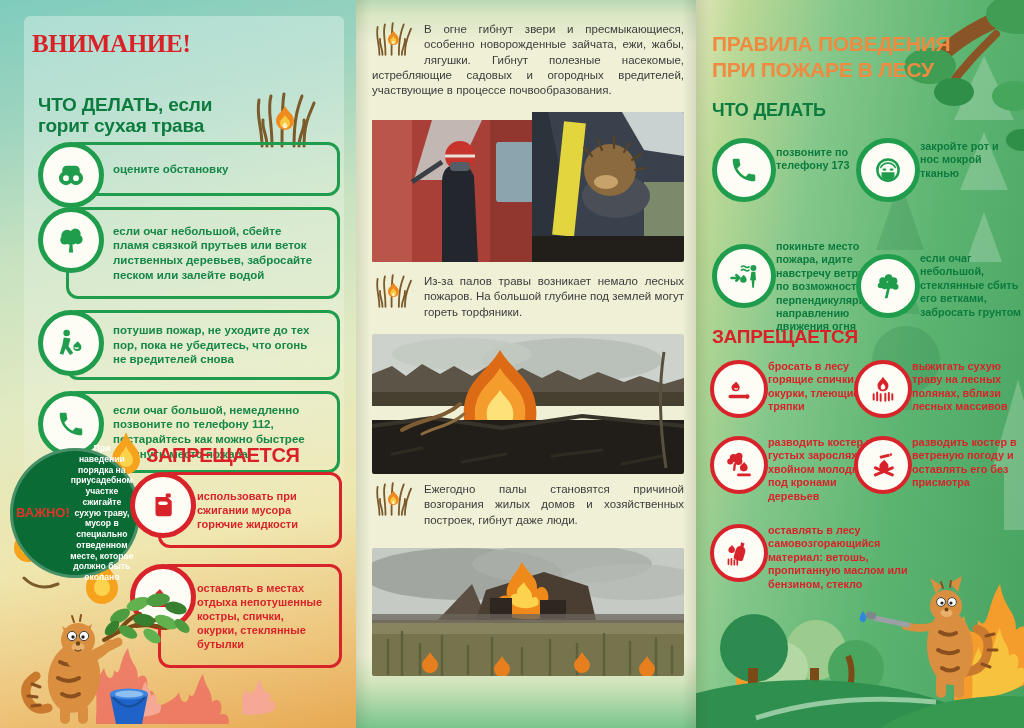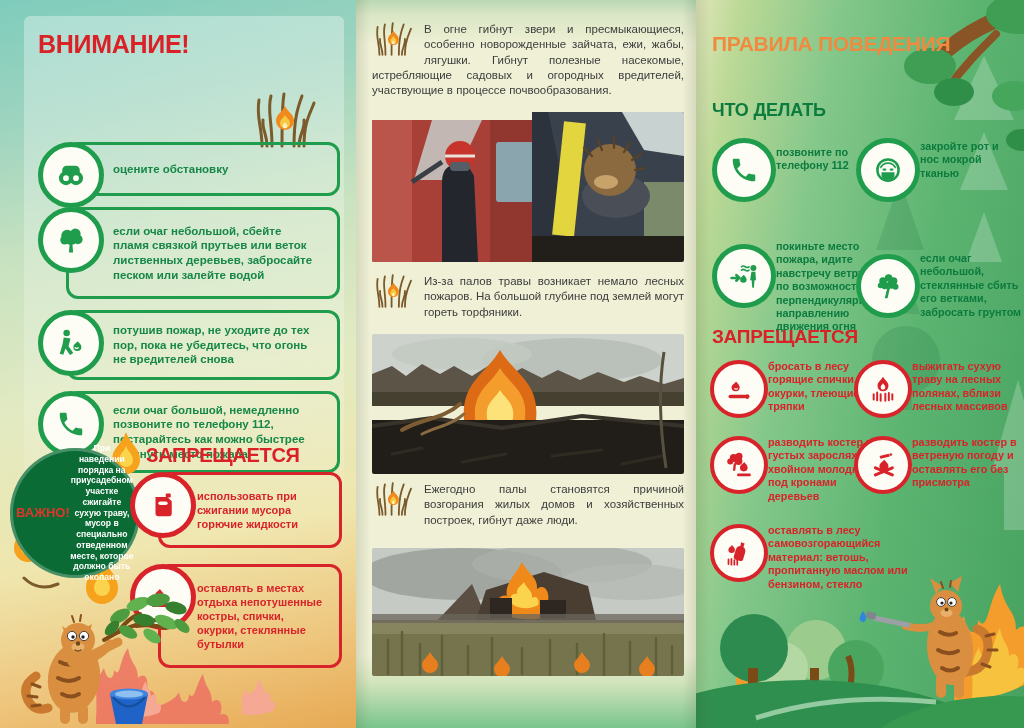--- a/index.html
+++ b/index.html
@@ -177,21 +177,22 @@
       <path fill="#fdf0c0" d="M31 30c.9 1.8 2.4 2.3 2.4 4.1a2.4 2.4 0 0 1-4.8 0c0-1.8 1.5-2.3 2.4-4.1Z"></path>
     </symbol>
   </defs>
 </svg>
 
 <div class="sheet">
 
   <div class="abs panel-left">
     <div class="abs left-inner"></div>
 
-    <div class="abs t-red h-main" style="left:38px;top:30px;">ВНИМАНИЕ!</div>
+    <div class="abs t-red h-main" style="left:32px;top:30px;font-family:Liberation Serif, serif;">ВНИМАНИЕ!</div>
+    <div class="abs t-green h-sub" style="left:38px;top:94px;width:225px;">ЧТО ДЕЛАТЬ, если горит сухая трава</div>
 
     <svg class="abs" style="left:240px;top:92px;" width="92" height="56" viewBox="0 0 64 56">
         <use href="#sym-grassflame-deco"></use>
       </svg>
 
     <div class="abs" style="left:38px;top:142px;width:302px;">
       <div class="gitem">
         <div class="circ circ-g">
             <svg class="glyph">
               <use href="#sym-binoculars"></use>
@@ -458,28 +459,29 @@
         <circle cx="36.5" cy="33.5" r="2" fill="#6b4616"></circle>
         <path d="M33 12l-2-6M40 11l1-6" stroke="#8a4f1e" stroke-width="2" stroke-linecap="round"></path>
         <path d="M24 50q-14 4-28 0" stroke="#d98f3f" stroke-width="8" fill="none" stroke-linecap="round"></path>
         <path d="M-2 49-36 42" stroke="#9aa0a6" stroke-width="5" stroke-linecap="round"></path>
         <rect x="-44" y="36" width="10" height="7" rx="2" fill="#7f868c" transform="rotate(12 -39 39)"></rect>
         <path d="M-50 44c2 3 5 3 6-1 1-3-2-6-3-8-1 2-4 5-3 9Z" fill="#2e86de"></path>
       </g>
     </svg>
 
     <div class="abs t-orange h-right" style="left:16px;top:32px;">ПРАВИЛА ПОВЕДЕНИЯ</div>
+    <div class="abs t-orange h-right" style="left:16px;top:58px;">ПРИ ПОЖАРЕ В ЛЕСУ</div>
     <div class="abs t-green" style="left:16px;top:100px;font-size:18px;">ЧТО ДЕЛАТЬ</div>
 
     <div class="rp circ circ-g circ-sm" style="left:16px;top:138px;">
         <svg class="glyph">
           <use href="#sym-phone"></use>
         </svg>
       </div>
-    <div class="rp rtx-g" style="left:80px;top:146px;width:92px;">позвоните по телефону 112</div>
+    <div class="rp rtx-g" style="left:80px;top:146px;width:92px;">позвоните по телефону 173</div>
 
     <div class="rp circ circ-g circ-sm" style="left:160px;top:138px;">
         <svg class="glyph">
           <use href="#sym-mask"></use>
         </svg>
       </div>
     <div class="rp rtx-g" style="left:224px;top:140px;width:100px;">закройте рот и нос мокрой тканью</div>
 
     <div class="rp circ circ-g circ-sm" style="left:16px;top:244px;">
         <svg class="glyph">

